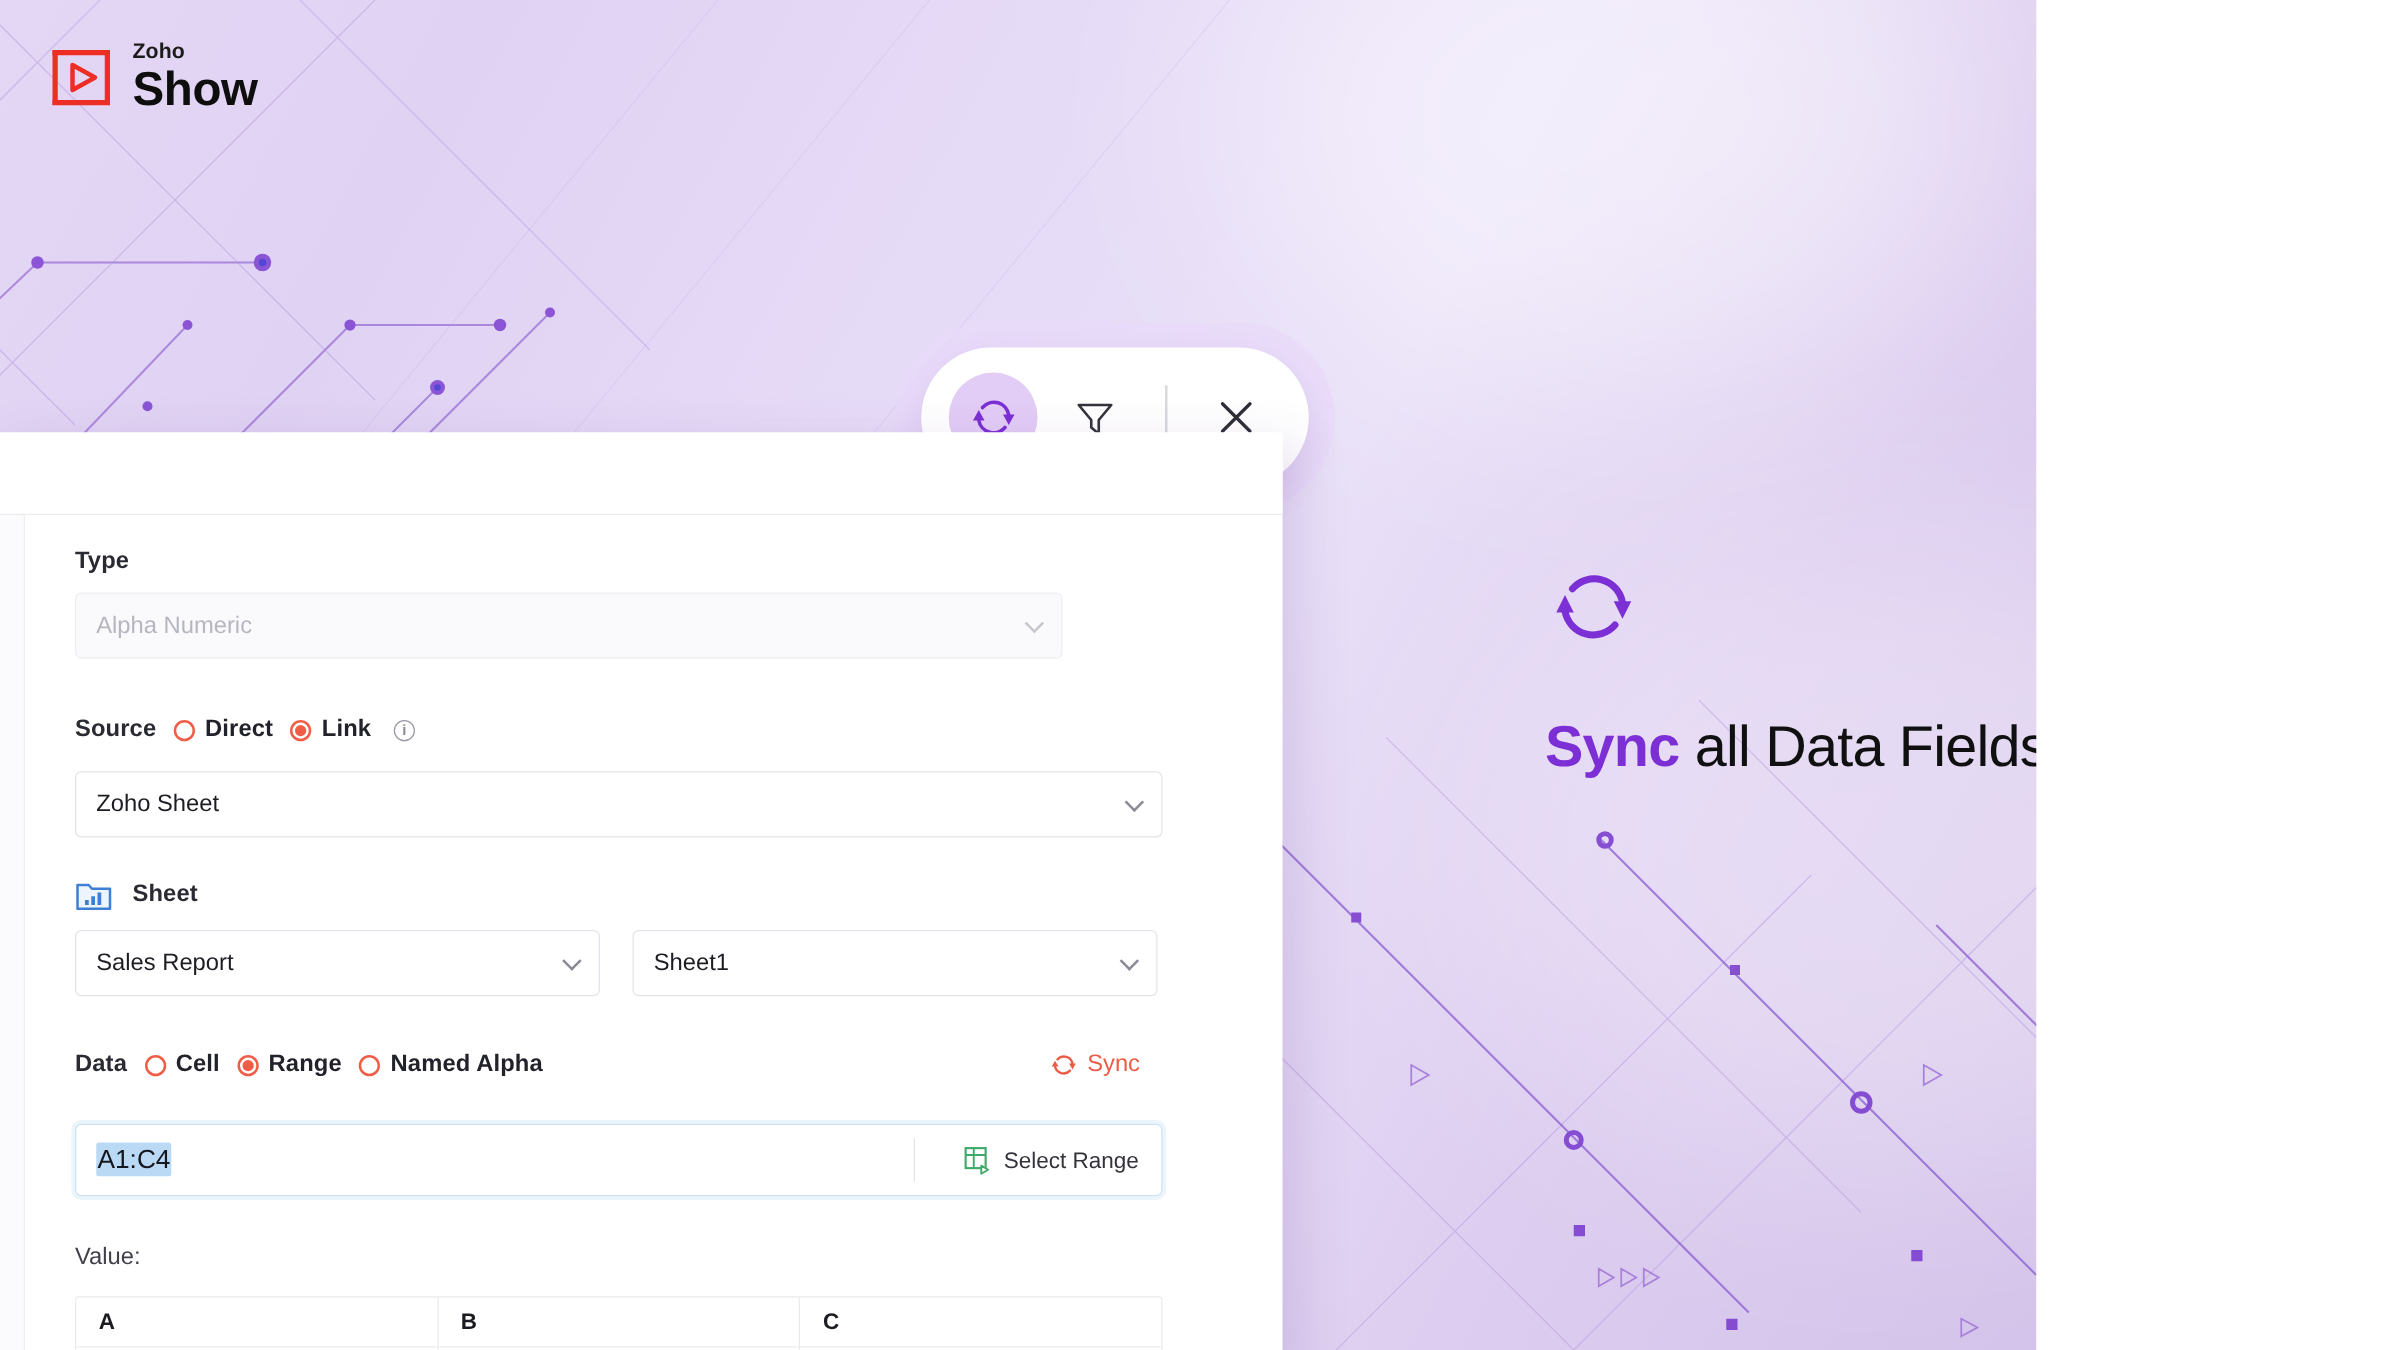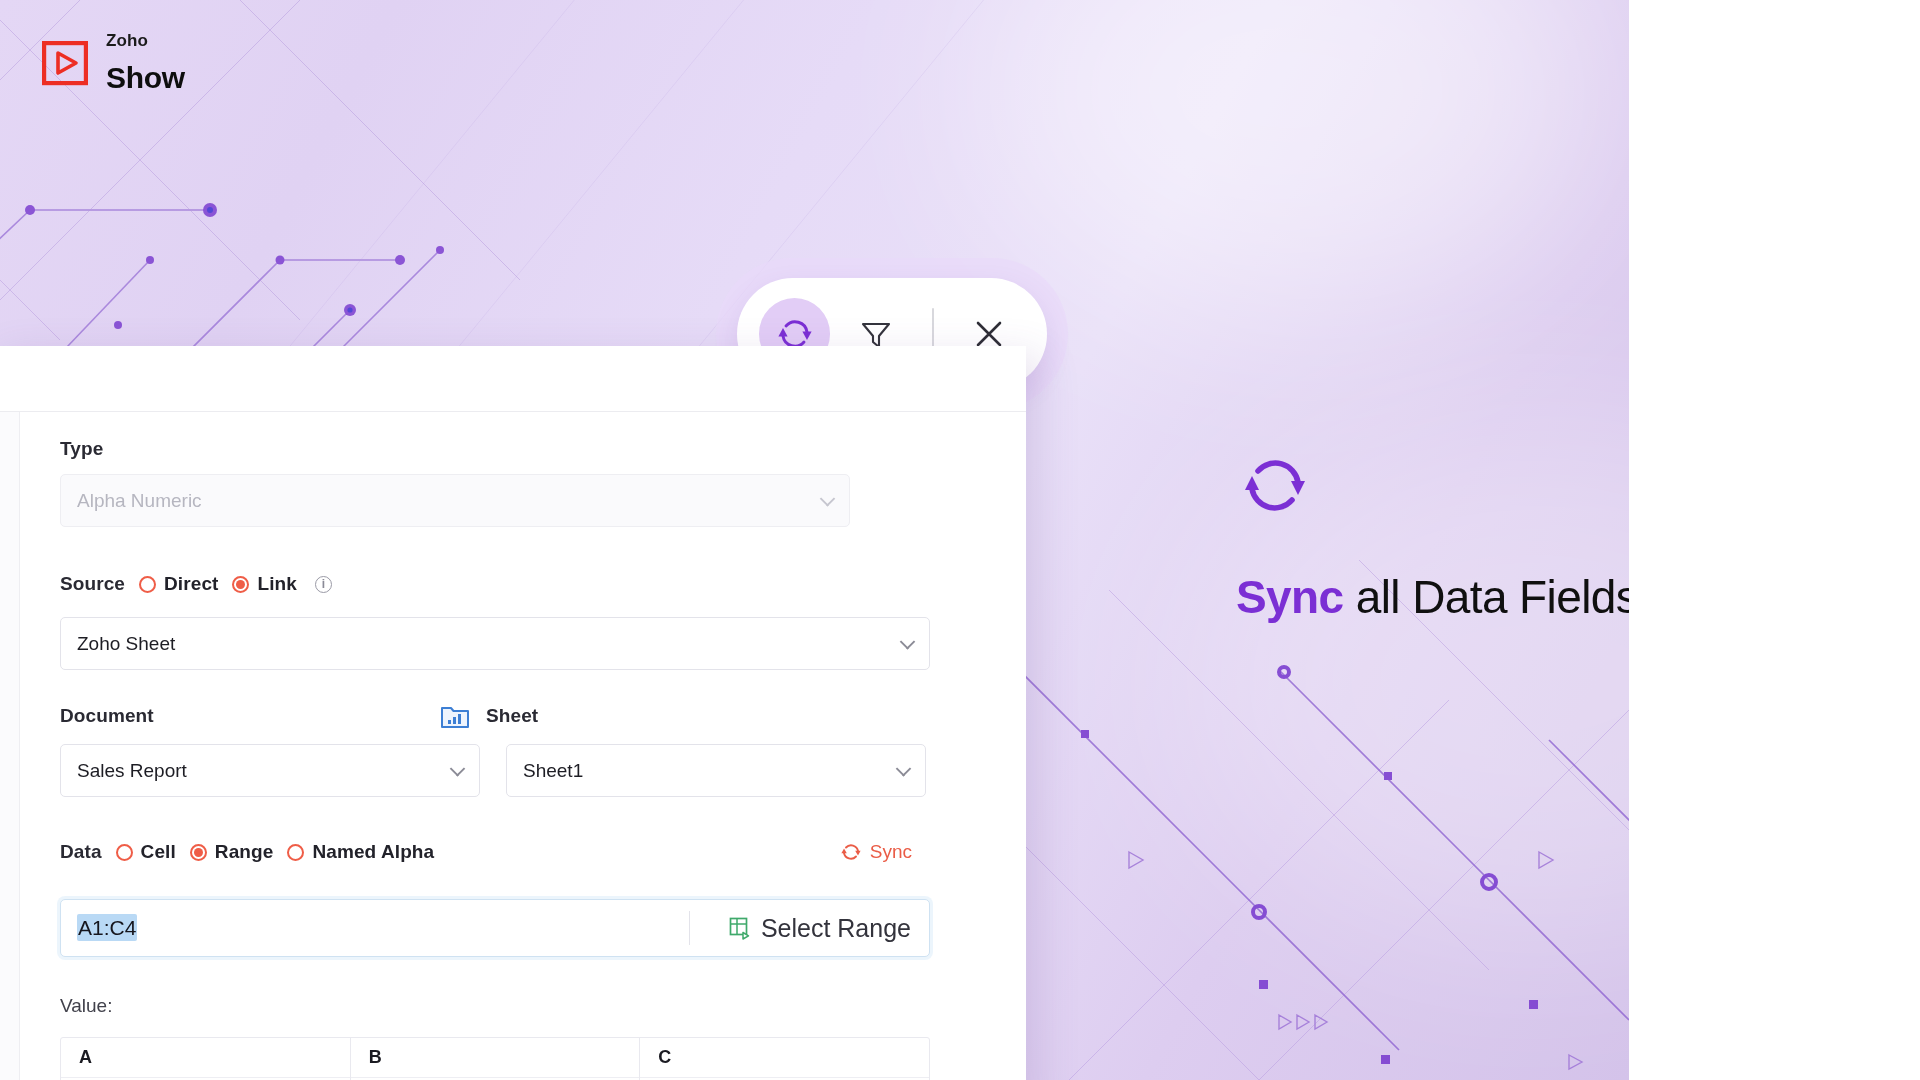--- a/index.html
+++ b/index.html
@@ -25,21 +25,21 @@
   
   .blob { position: absolute; border-radius: 50%; filter: blur(90px); pointer-events: none; }
   #blob-a { width: 620px; height: 460px; left: 980px; top: -140px; background: rgba(255,255,255,.45); }
   #blob-b { width: 700px; height: 520px; left: 1180px; top: 420px; background: rgba(255,255,255,.30); }
 
   
   #logo { position: absolute; left: 38px; top: 32px; display: flex; align-items: center; gap: 14px; }
   #logo-mark { width: 54px; height: 54px; position: relative; }
   #logo-text { line-height: 1; }
   #logo-zoho { font-size: 17px; font-weight: 700; color: #1b1b1b; letter-spacing: .1px; display:block; }
-  #logo-show { font-size: 30px; font-weight: 700; color: #0e0e0e; letter-spacing: -.3px; display:block; margin-top: 14px; text-align: right; }
+  #logo-show { font-size: 38px; font-weight: 700; color: #0e0e0e; letter-spacing: -.3px; display:block; margin-top: 4px; text-align: right; }
 
   
   #promo { position: absolute; left: 1236px; top: 452px; width: 620px; }
   #promo-icon { width: 78px; height: 66px; display:block; }
   #promo-head { margin-top: 52px; font-size: 46px; letter-spacing: -.6px; color: #101010; font-weight: 400; white-space: nowrap; }
   #promo-head b { color: #7b2fd4; font-weight: 700; }
 
   
   #toolbar-wrap {
     position: absolute; left: 716px; top: 258px;
@@ -108,21 +108,21 @@
 
   #range-box {
     position: relative; height: 58px; border: 1px solid #cfe2f2; border-radius: 5px;
     background: #fff; display: flex; align-items: center;
     box-shadow: 0 0 0 3px rgba(205,228,246,.38);
   }
   #range-value { flex: 1; padding: 0 16px; font-size: 21px; color: #16161d; }
   #range-value em { font-style: normal; background: #b9d9f5; padding: 2px 1px; border-radius: 2px; }
   #range-divider { width: 1px; height: 34px; background: #e3e3ea; }
   #select-range-btn { display: flex; align-items: center; gap: 9px; padding: 0 18px 0 14px;
-                      font-size: 25px; color: #33333c; cursor: pointer; white-space: nowrap;}
+                      font-size: 18px; color: #33333c; cursor: pointer; white-space: nowrap;}
 
   #value-label { font-size: 19px; color: #41414b; }
   #value-table { margin-top: 20px; border: 1px solid #e9e9ef; border-radius: 3px; display: flex; height: 120px; background:#fff; }
   .vt-col { flex: 1; border-right: 1px solid #e9e9ef; }
   .vt-col:last-child { border-right: none; }
   .vt-head { height: 40px; display:flex; align-items:center; padding-left: 18px;
              font-size: 18px; font-weight: 700; color: #1b1b22; border-bottom: 1px solid #eeeef3; }
 
   .mb-sm { margin-bottom: 14px; }
 </style>
@@ -303,21 +303,20 @@
         </label>
         <span class="info-ico">i</span>
       </div>
 
       <div class="select" style="margin-top:22px; width:870px;">
         <span>Zoho Sheet</span>
         <span class="chev"></span>
       </div>
 
       <div style="display:flex; align-items:center; margin-top:32px;">
-        <span class="field-label" style="width:380px;">Document</span>
         <svg width="30" height="28" viewBox="0 0 30 28" style="margin-right:16px;">
           <path d="M2 6 L11 6 L13.5 9 L28 9 L28 25 L2 25 Z" fill="#eef4fd" stroke="#3d7fd4" stroke-width="2" stroke-linejoin="round"></path>
           <g fill="#3d7fd4">
             <rect x="8" y="18" width="3" height="4"></rect>
             <rect x="13" y="15" width="3" height="7"></rect>
             <rect x="18" y="12" width="3" height="10"></rect>
           </g>
         </svg>
         <span class="field-label">Sheet</span>
       </div>

